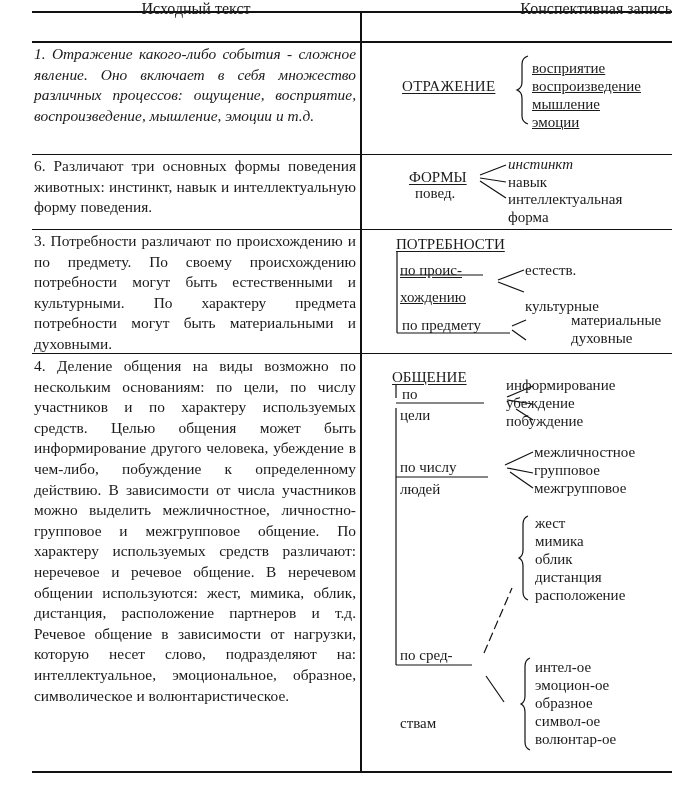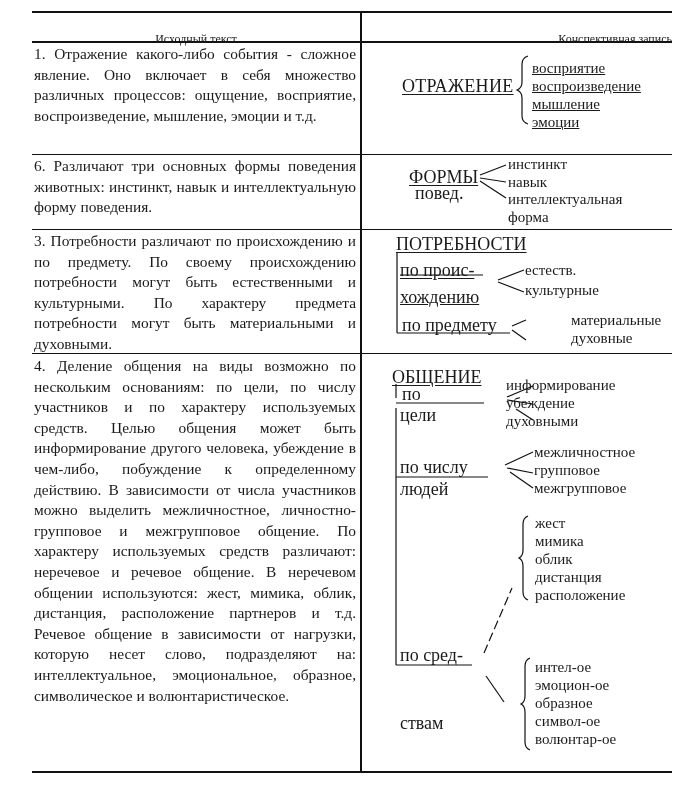--- a/index.html
+++ b/index.html
@@ -1,45 +1,45 @@
 <!DOCTYPE html>
 <html><head>
 <meta charset="utf-8">
 <style>
   html, body { margin:0; padding:0; background:#ffffff; }
   body { width:684px; height:790px; position:relative; overflow:hidden;
          font-family:"Liberation Serif", "DejaVu Serif", serif; color:#1a1a1a; }
   .hline { position:absolute; background:#111; }
   .vline { position:absolute; background:#111; }
-  .hdr { position:absolute; font-size:12px; text-align:center; top:32px; }
+  .hdr { position:absolute; font-size:16px; text-align:center; top:0; }
   .src { position:absolute; left:34px; width:322px; font-size:15.4px; line-height:20.6px;
          text-align:justify; }
   .src p { margin:0; }
-  .lbl { position:absolute; font-size:18px; line-height:18px; white-space:nowrap; }
+  .lbl { position:absolute; font-size:15px; line-height:18px; white-space:nowrap; }
   .ul { text-decoration:underline; text-underline-offset:2px; }
   .list { position:absolute; font-size:15px; line-height:18px; white-space:nowrap; }
   .list div { height:18px; }
   svg.diag { position:absolute; left:0; top:0; width:684px; height:790px; pointer-events:none; }
   svg.diag path, svg.diag line { stroke:#111; stroke-width:1.2; fill:none; }
 </style>
 </head>
 <body>
 
 <div class="hline" style="left:32px;top:11px;width:640px;height:2px;"></div>
 <div class="hline" style="left:32px;top:41px;width:640px;height:2px;"></div>
 <div class="hline" style="left:32px;top:154px;width:640px;height:1px;"></div>
 <div class="hline" style="left:32px;top:229px;width:640px;height:1px;"></div>
 <div class="hline" style="left:32px;top:353px;width:640px;height:1px;"></div>
 <div class="hline" style="left:32px;top:771px;width:640px;height:2px;"></div>
 <div class="vline" style="left:360px;top:11px;width:2px;height:762px;"></div>
 
 <div class="hdr" style="left:32px;width:328px;">Исходный текст</div>
 <div class="hdr" style="left:362px;width:310px;text-align:right;">Конспективная запись</div>
 
-<div class="src" style="top:44px;">
+<div class="src" style="top:44px;font-style:italic;">
   <p>1. Отражение какого-либо события - сложное явление. Оно включает в себя множество различных процессов: ощущение, восприятие, воспроизведение, мышление, эмоции и т.д.</p>
 </div>
 <div class="src" style="top:156px;">
   <p>6. Различают три основных формы поведения животных: инстинкт, навык и интеллектуальную форму поведения.</p>
 </div>
 <div class="src" style="top:231px;">
   <p>3. Потребности различают по происхождению и по предмету. По своему происхождению потребности могут быть естественными и культурными. По характеру предмета потребности могут быть материальными и духовными.</p>
 </div>
 <div class="src" style="top:356px;">
   <p>4. Деление общения на виды возможно по нескольким основаниям: по цели, по числу участников и по характеру используемых средств. Целью общения может быть информирование другого человека, убеждение в чем-либо, побуждение к определенному действию. В зависимости от числа участников можно выделить межличностное, личностно-групповое и межгрупповое общение. По характеру используемых средств различают: неречевое и речевое общение. В неречевом общении используются: жест, мимика, облик, дистанция, расположение партнеров и т.д. Речевое общение в зависимости от нагрузки, которую несет слово, подразделяют на: интеллектуальное, эмоциональное, образное, символическое и волюнтаристическое.</p>
@@ -88,46 +88,46 @@
 <div class="list" style="left:532px;top:59px;text-decoration:underline;">
   <div>восприятие</div>
   <div>воспроизведение</div>
   <div>мышление</div>
   <div>эмоции</div>
 </div>
 
 <div class="lbl ul" style="left:409px;top:168px;">ФОРМЫ</div>
 <div class="lbl" style="left:415px;top:184px;">повед.</div>
 <div class="list" style="left:508px;top:156px;line-height:17.5px;">
-  <div style="height:17.5px;">инстинкт</div>
+  <div style="height:17.5px;font-style:italic;">инстинкт</div>
   <div style="height:17.5px;">навык</div>
   <div style="height:17.5px;">интеллектуальная</div>
   <div style="height:17.5px;">форма</div>
 </div>
 
 <div class="lbl ul" style="left:396px;top:235px;">ПОТРЕБНОСТИ</div>
 <div class="lbl ul" style="left:400px;top:261px;">по проис-</div>
 <div class="lbl" style="left:400px;top:288px;text-decoration:underline;">хождению</div>
 <div class="list" style="left:525px;top:261px;">
   <div>естеств.</div>
-  <div style="margin-top:2px;">культурные</div>
+  <div style="margin-top:18px;">культурные</div>
 </div>
 <div class="lbl" style="left:402px;top:316px;">по предмету</div>
 <div class="list" style="left:527px;top:311px;margin-left:44px;">
   <div>материальные</div>
   <div>духовные</div>
 </div>
 
 <div class="lbl ul" style="left:392px;top:368px;">ОБЩЕНИЕ</div>
 <div class="lbl" style="left:402px;top:385px;">по</div>
 <div class="lbl" style="left:400px;top:406px;">цели</div>
 <div class="list" style="left:506px;top:376px;">
   <div>информирование</div>
   <div>убеждение</div>
-  <div>духовными</div>
+  <div>побуждение</div>
 </div>
 
 <div class="lbl" style="left:400px;top:458px;">по числу</div>
 <div class="lbl" style="left:400px;top:480px;">людей</div>
 <div class="list" style="left:534px;top:443px;">
   <div>межличностное</div>
   <div>групповое</div>
   <div>межгрупповое</div>
 </div>
 

